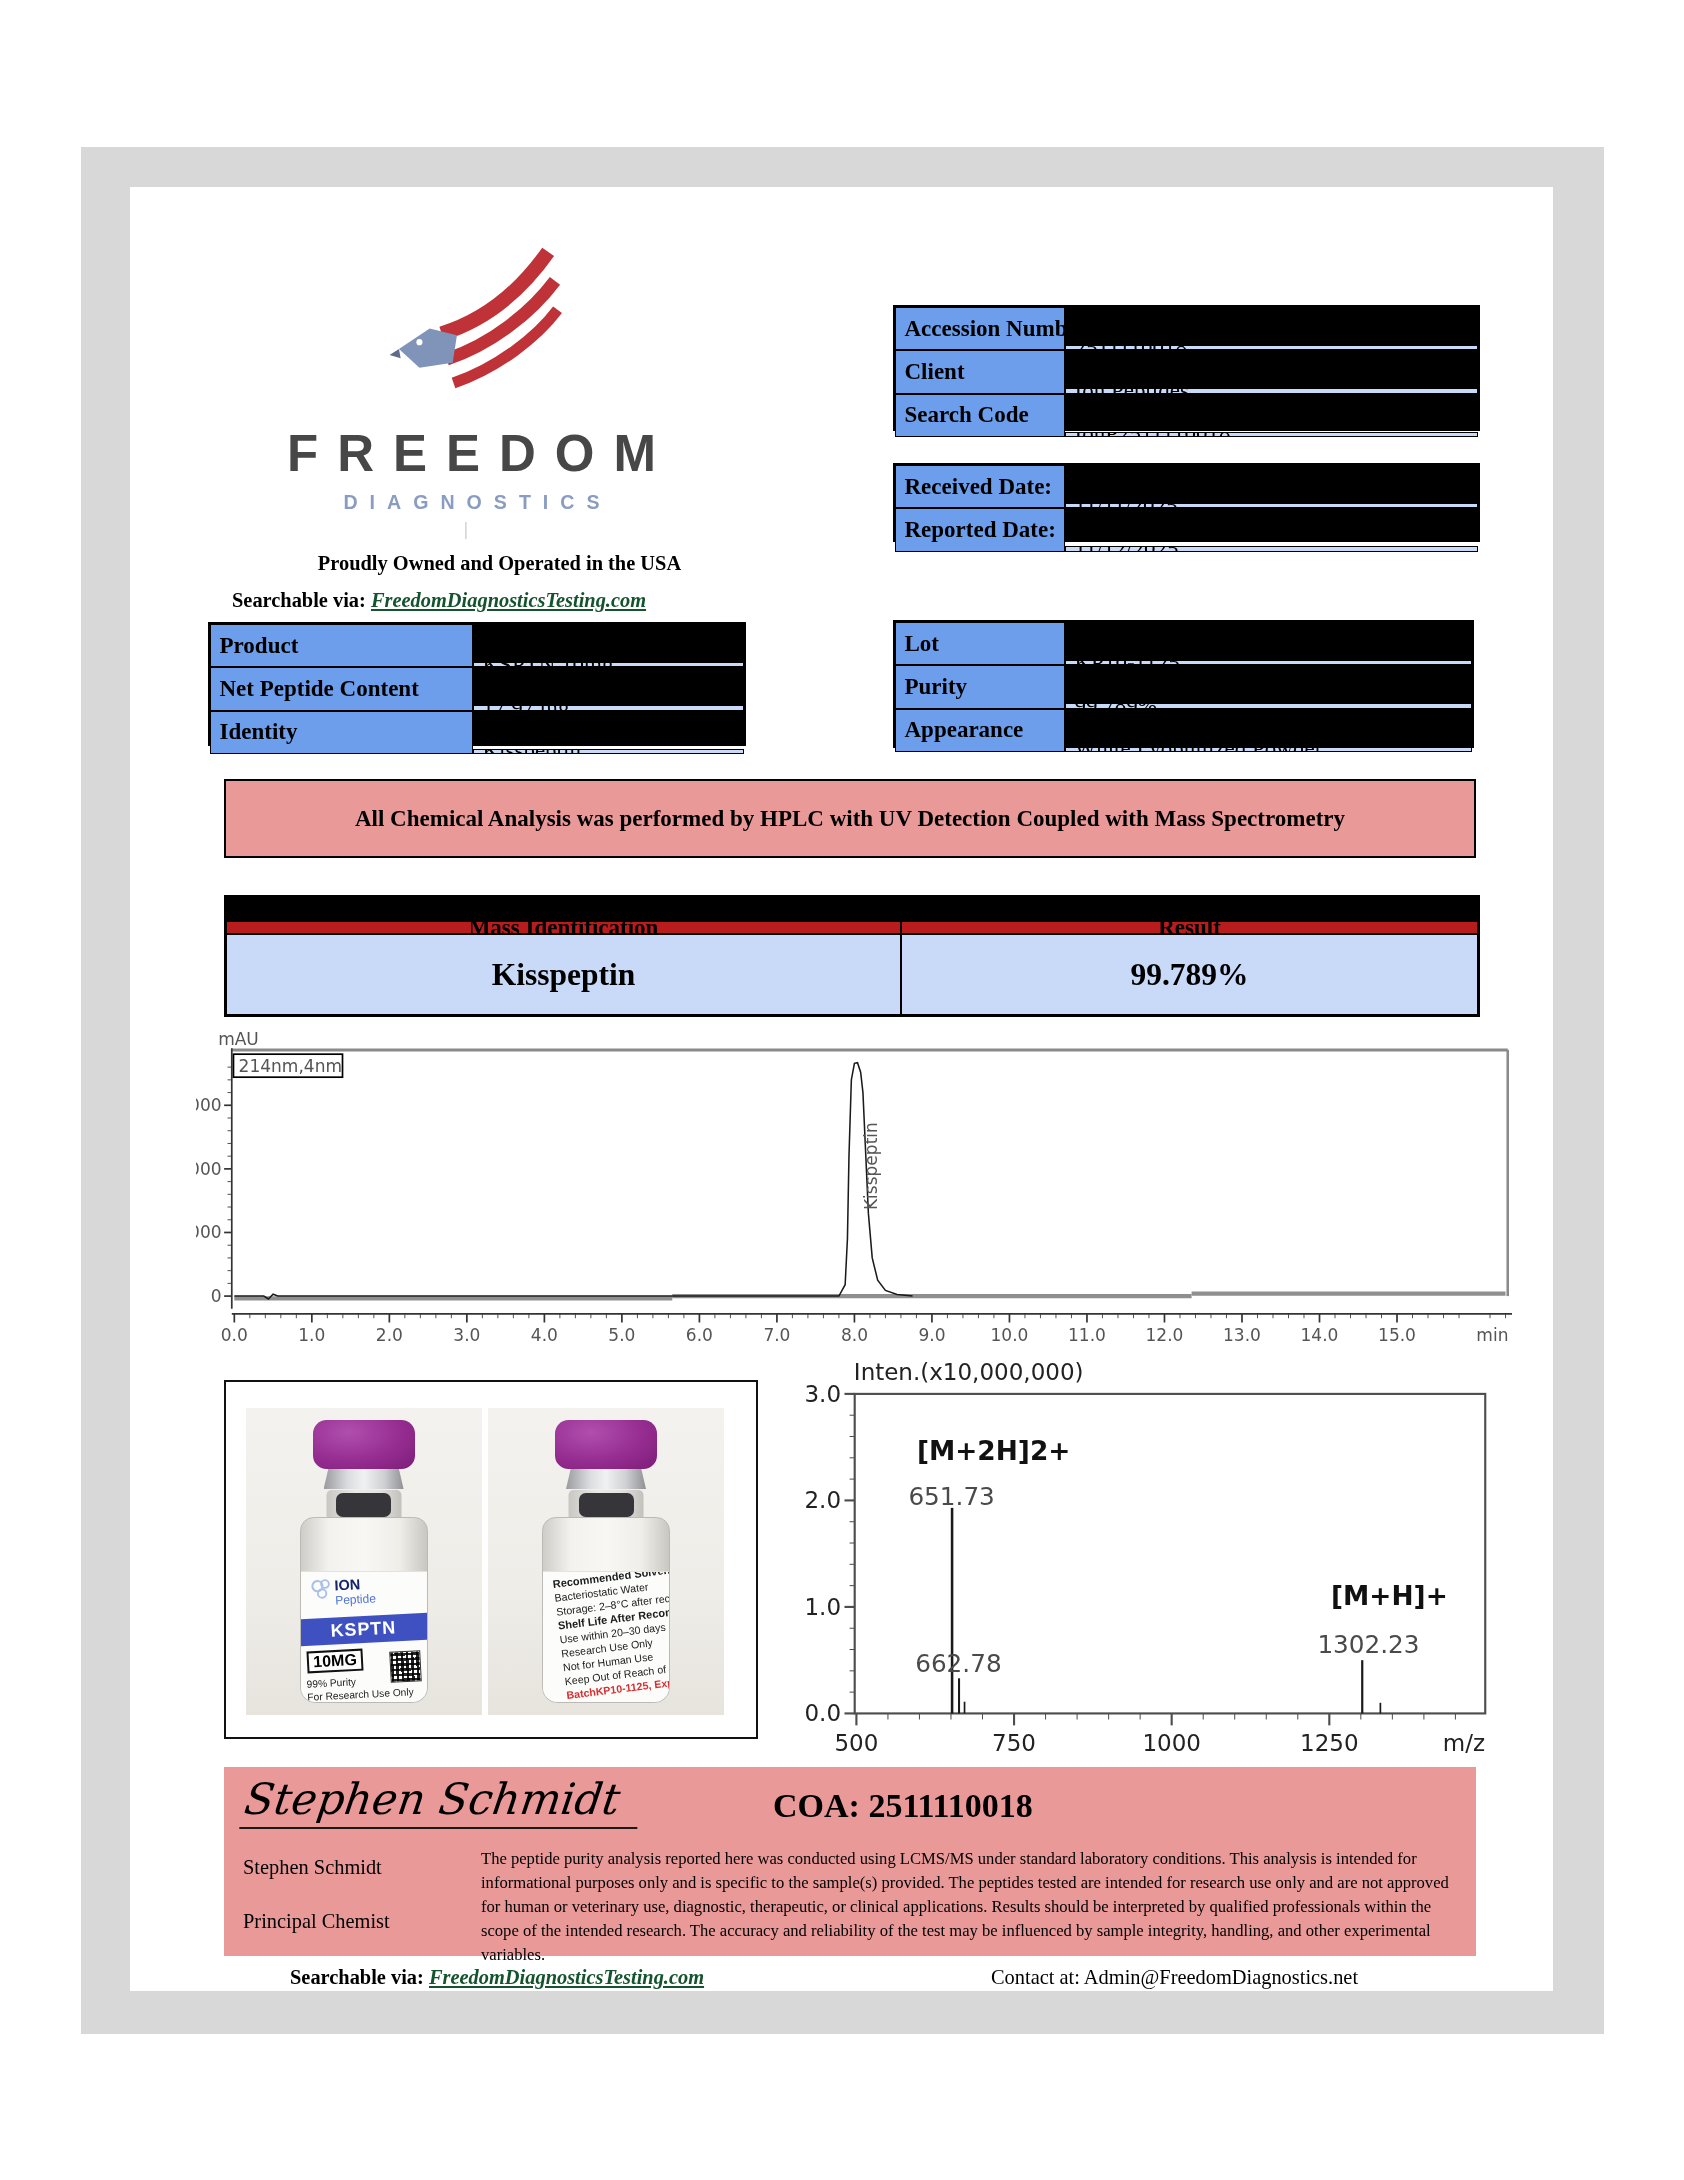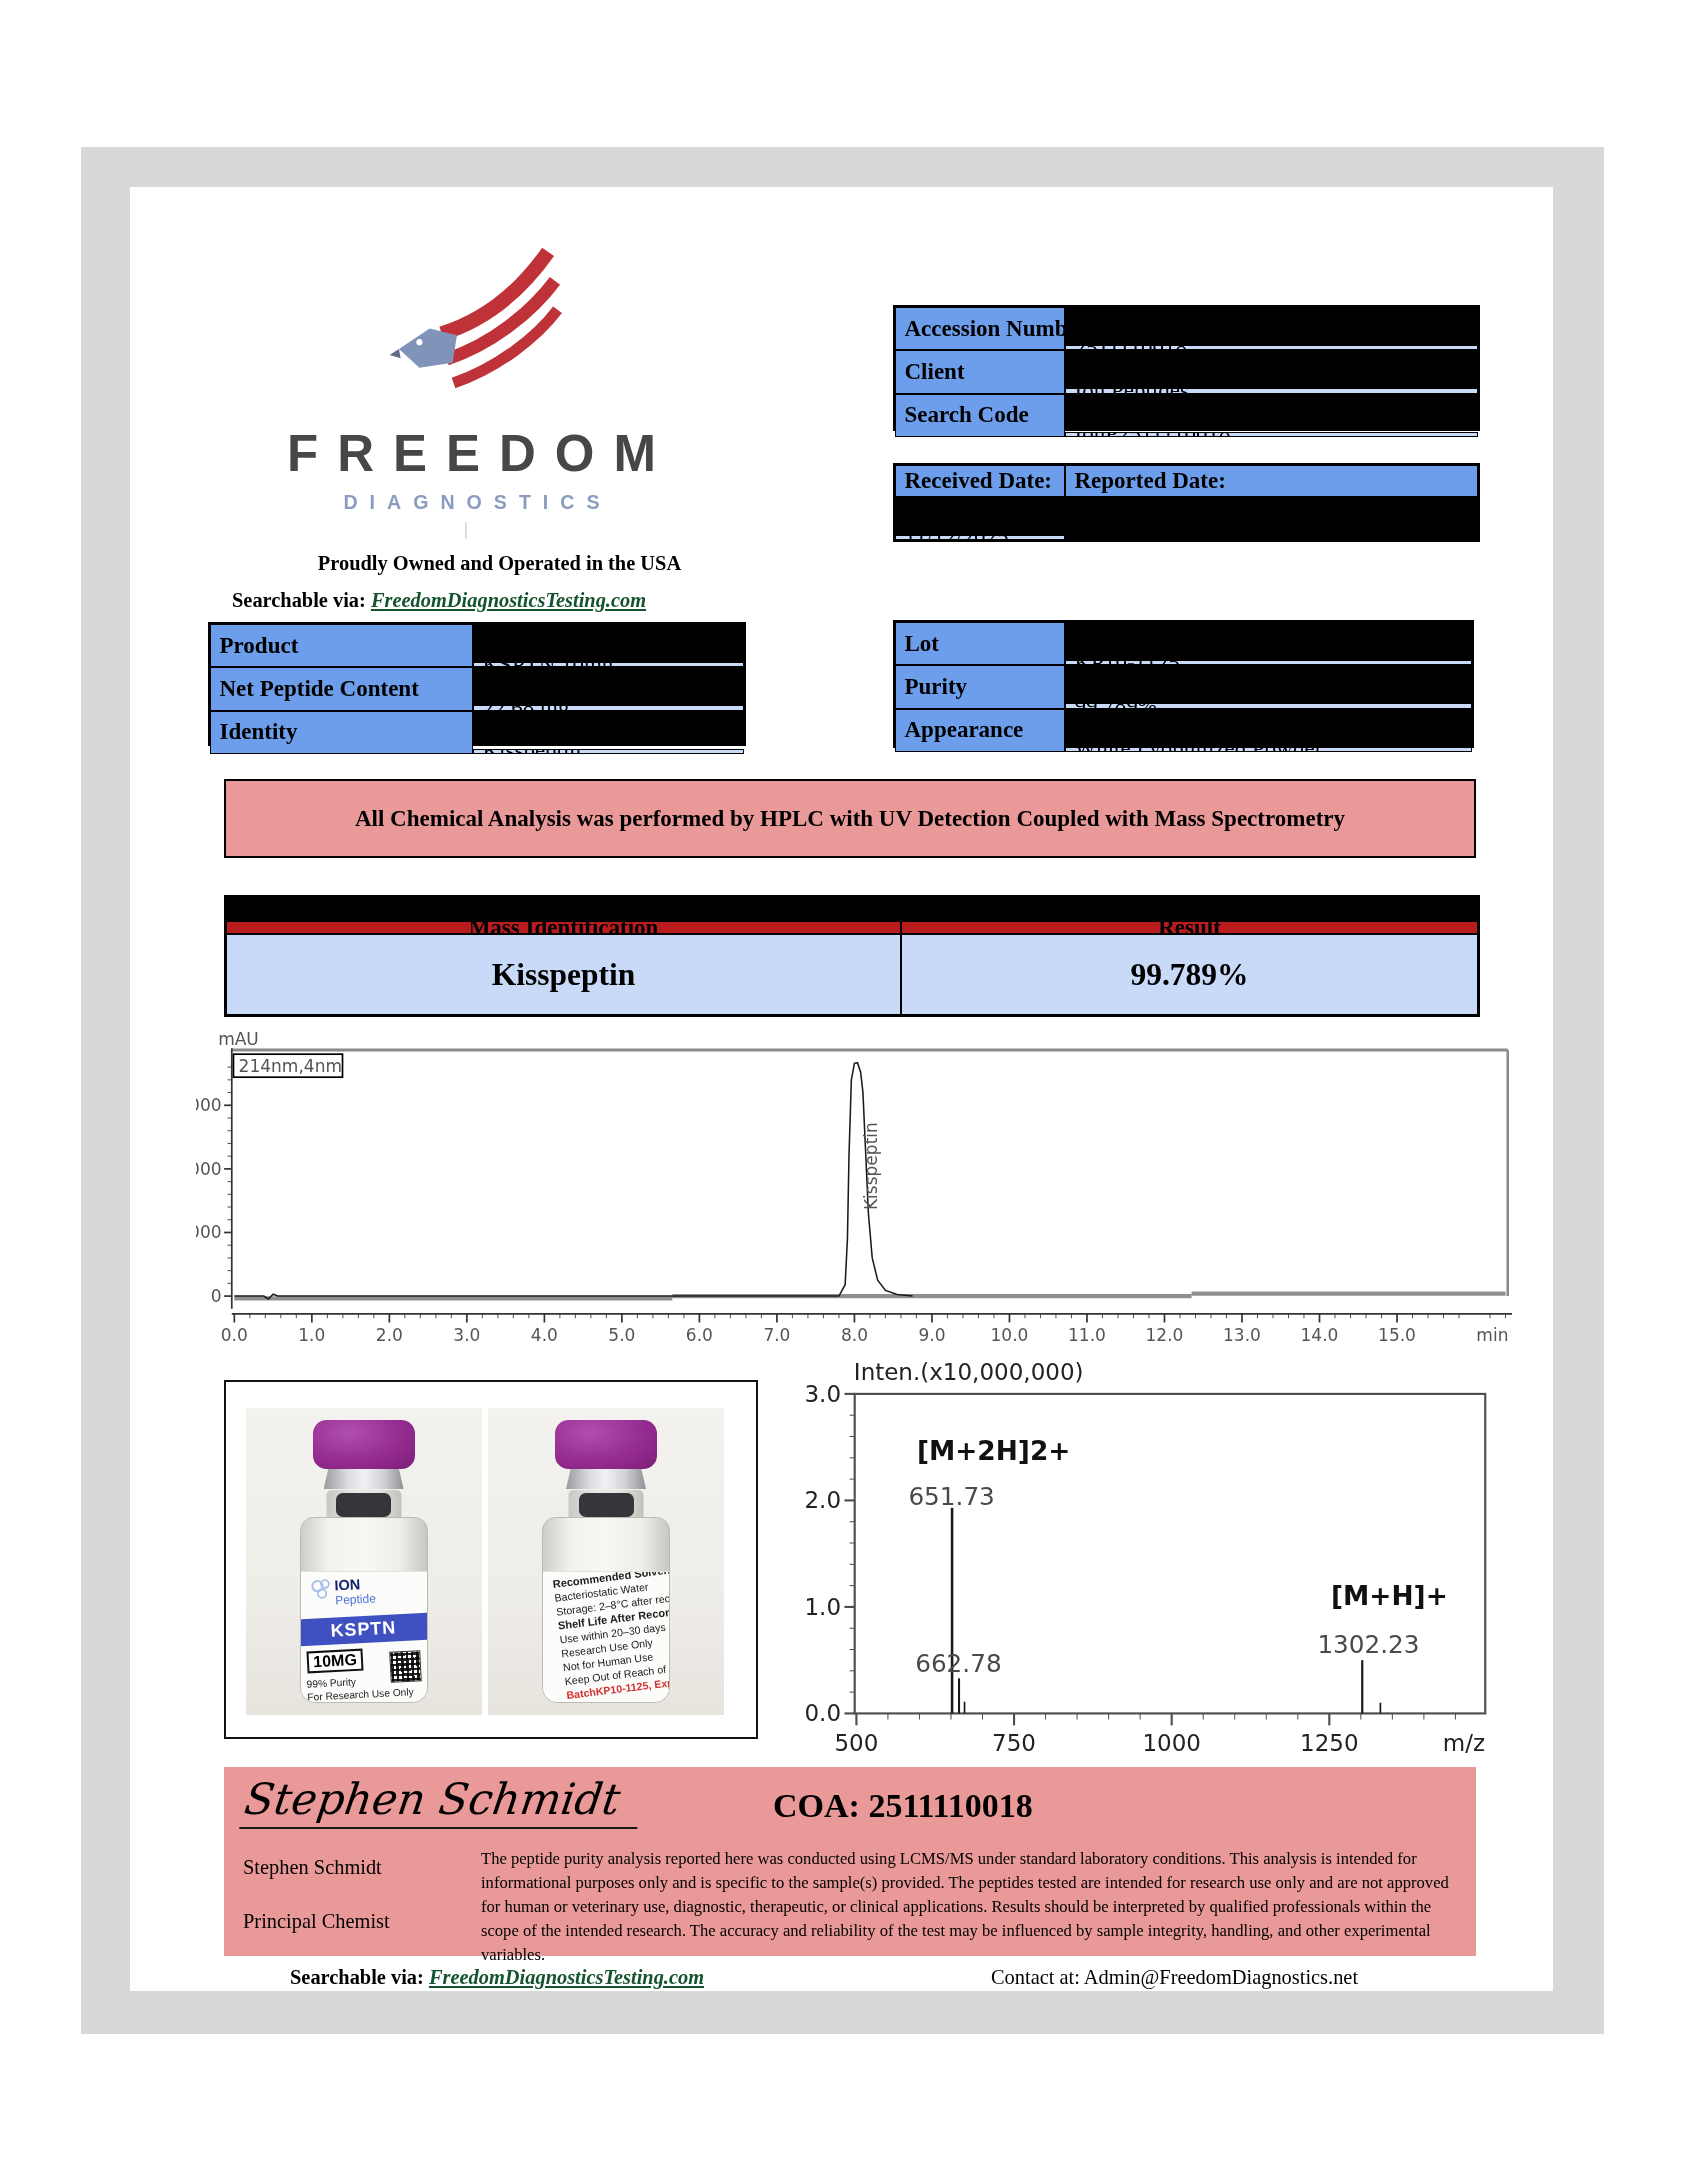--- a/index.html
+++ b/index.html
@@ -128,29 +128,30 @@
     <div class="cell k">Accession Number</div>
     <div class="cell v">2511110018</div>
     <div class="cell k">Client</div>
     <div class="cell v">Ion Peptides</div>
     <div class="cell k">Search Code</div>
     <div class="cell v">IonP2511110018</div>
   </div>
 
   <div class="kv" style="left:893px;top:463px;width:583px;height:75px;grid-template-columns:170px 1fr;grid-template-rows:repeat(2,1fr);">
     <div class="cell k">Received Date:</div>
+    <div class="cell v">11/11/2025</div>
     <div class="cell k">Reported Date:</div>
     <div class="cell v">11/12/2025</div>
   </div>
 
   <div class="kv" style="left:208px;top:622px;width:534px;height:120px;grid-template-columns:263px 1fr;grid-template-rows:repeat(3,1fr);">
     <div class="cell k">Product</div>
     <div class="cell v">KSPTN 10mg</div>
     <div class="cell k">Net Peptide Content</div>
-    <div class="cell v">22.68 mg</div>
+    <div class="cell v">17.97 mg</div>
     <div class="cell k">Identity</div>
     <div class="cell v">Kisspeptin</div>
   </div>
 
   <div class="kv" style="left:893px;top:620px;width:577px;height:124px;grid-template-columns:170px 1fr;grid-template-rows:repeat(3,1fr);">
     <div class="cell k">Lot</div>
     <div class="cell v">KP10-1125</div>
     <div class="cell k">Purity</div>
     <div class="cell v">99.789%</div>
     <div class="cell k">Appearance</div>

